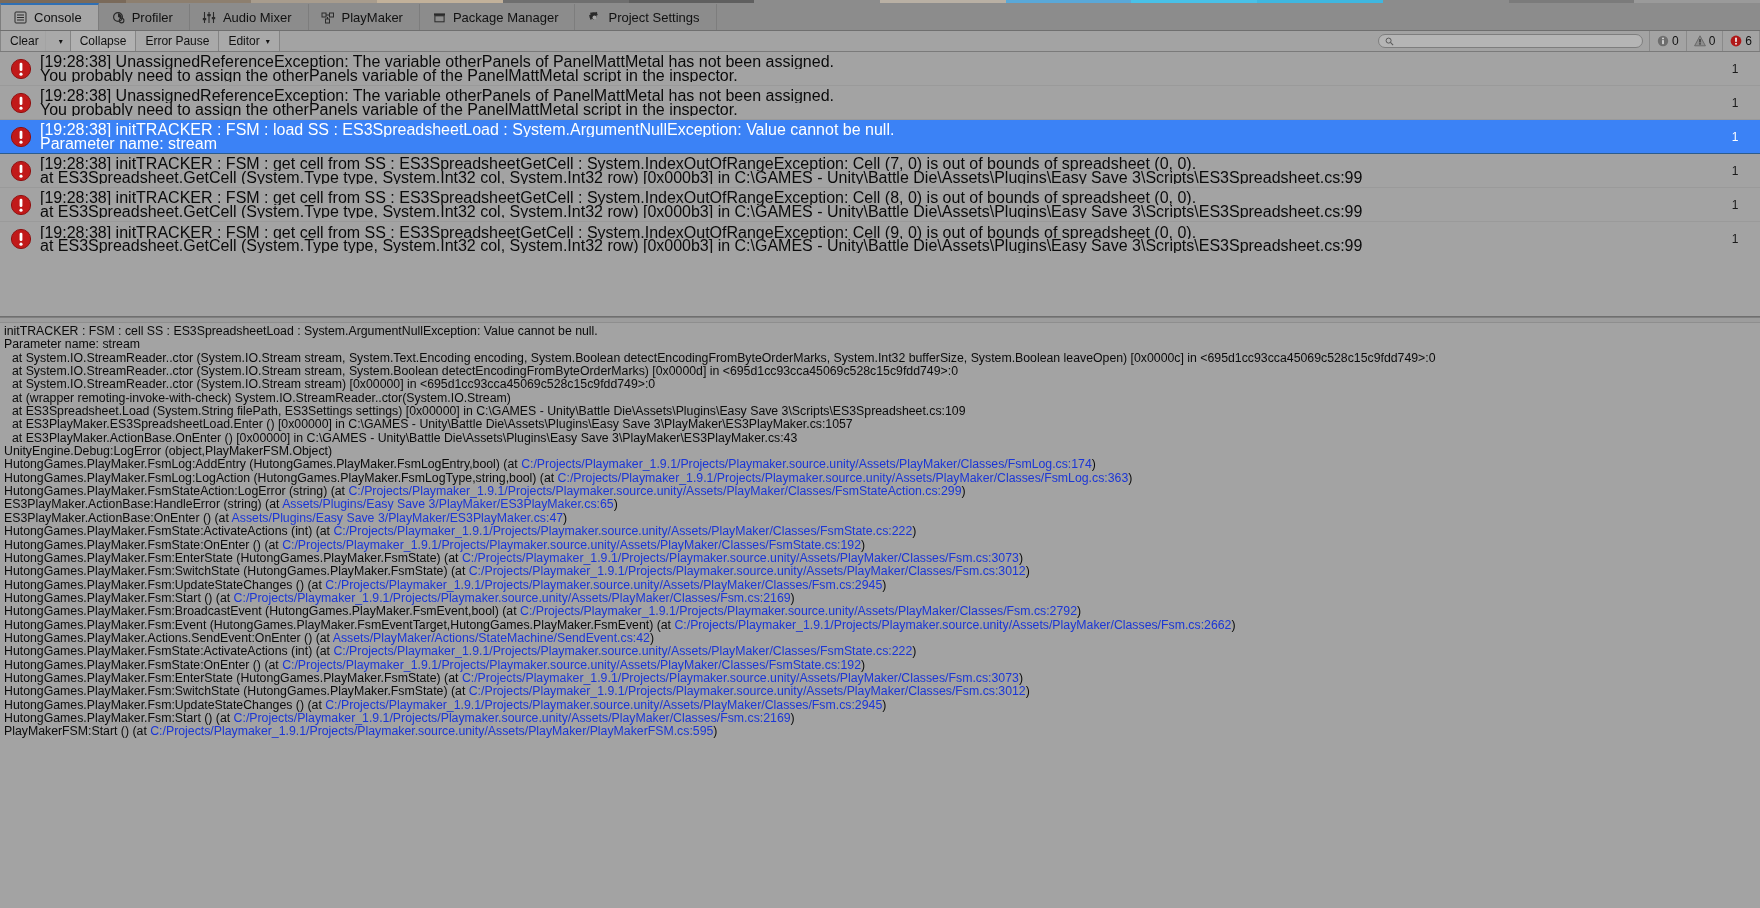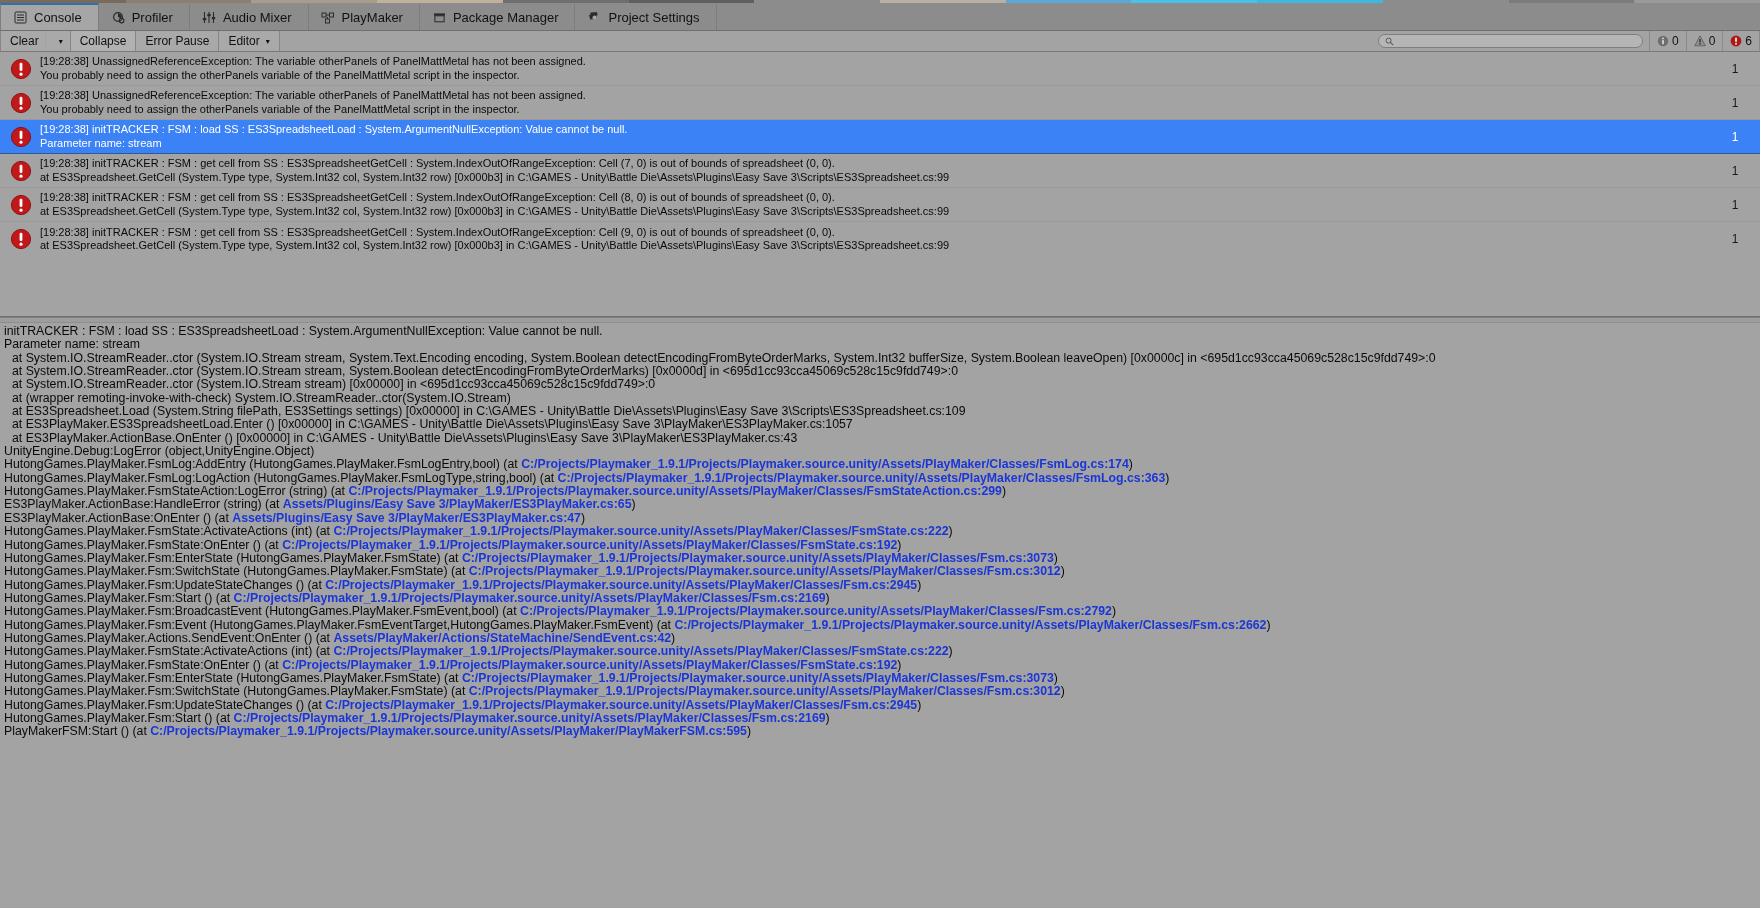--- a/index.html
+++ b/index.html
@@ -64,35 +64,35 @@
   .listpane{
     background:#a3a3a3;height:264px;overflow:hidden;position:relative;
     border-bottom:1px solid #6f6f6f;
   }
   .row{
     display:flex;align-items:center;height:34px;box-sizing:border-box;
     border-bottom:1px solid #9a9a9a;position:relative;padding-left:10px;
   }
   .row.sel{background:#3b82f6;color:#fff;border-bottom:1px solid #2d5c8c;}
   .row .erricon{width:22px;height:22px;flex:0 0 22px;margin-right:8px;}
-  .row .txt{flex:1;line-height:13.5px;font-size:11px;overflow:hidden;white-space:nowrap;}
+  .row .txt{flex:1;line-height:13.5px;font-size:16px;overflow:hidden;white-space:nowrap;}
   .row .txt div{overflow:hidden;text-overflow:clip;white-space:nowrap;}
   .row .cnt{
     width:34px;text-align:center;font-size:12px;color:#1a1a1a;flex:0 0 34px;margin-right:8px;
   }
   .row.sel .cnt{color:#fff;}
 
   
   .splitter{height:4px;background:#9d9d9d;border-top:1px solid #7f7f7f;border-bottom:1px solid #8e8e8e;}
   .detail{
     flex:1;background:#a3a3a3;overflow:hidden;padding:2px 0 0 4px;
     font-size:12.3px;line-height:13.35px;
   }
   .detail .ln{white-space:nowrap;overflow:hidden;}
-  .detail .lnk{color:#1b36d6;font-weight:bold;}
+  .detail .lnk{color:#1b36d6;}
   .detail .ind{padding-left:8px;}
 
   
   .topsliver{height:3px;width:100%;background:#6a6a6a;overflow:hidden;display:flex;}
   .topsliver i{flex:1;height:3px;display:block;}
 </style>
 </head>
 <body>
 
 <div class="win">
@@ -347,30 +347,30 @@
         <div>[19:28:38] initTRACKER : FSM : get cell from SS : ES3SpreadsheetGetCell : System.IndexOutOfRangeException: Cell (9, 0) is out of bounds of spreadsheet (0, 0).</div>
         <div>  at ES3Spreadsheet.GetCell (System.Type type, System.Int32 col, System.Int32 row) [0x000b3] in C:\GAMES - Unity\Battle Die\Assets\Plugins\Easy Save 3\Scripts\ES3Spreadsheet.cs:99</div>
       </span>
       <span class="cnt">1</span>
     </div>
   </div>
 
   <div class="splitter"></div>
 
   <div class="detail" id="detail-pane">
-      <div class="ln"><span>initTRACKER : FSM : load SS : ES3SpreadsheetLoad : System.ArgumentNullException: Value cannot be null.</span></div>
+      <div class="ln"><span>initTRACKER : FSM : cell SS : ES3SpreadsheetLoad : System.ArgumentNullException: Value cannot be null.</span></div>
       <div class="ln"><span>Parameter name: stream</span></div>
       <div class="ln ind"><span>at System.IO.StreamReader..ctor (System.IO.Stream stream, System.Text.Encoding encoding, System.Boolean detectEncodingFromByteOrderMarks, System.Int32 bufferSize, System.Boolean leaveOpen) [0x0000c] in &lt;695d1cc93cca45069c528c15c9fdd749&gt;:0</span></div>
       <div class="ln ind"><span>at System.IO.StreamReader..ctor (System.IO.Stream stream, System.Boolean detectEncodingFromByteOrderMarks) [0x0000d] in &lt;695d1cc93cca45069c528c15c9fdd749&gt;:0</span></div>
       <div class="ln ind"><span>at System.IO.StreamReader..ctor (System.IO.Stream stream) [0x00000] in &lt;695d1cc93cca45069c528c15c9fdd749&gt;:0</span></div>
       <div class="ln ind"><span>at (wrapper remoting-invoke-with-check) System.IO.StreamReader..ctor(System.IO.Stream)</span></div>
       <div class="ln ind"><span>at ES3Spreadsheet.Load (System.String filePath, ES3Settings settings) [0x00000] in C:\GAMES - Unity\Battle Die\Assets\Plugins\Easy Save 3\Scripts\ES3Spreadsheet.cs:109</span></div>
       <div class="ln ind"><span>at ES3PlayMaker.ES3SpreadsheetLoad.Enter () [0x00000] in C:\GAMES - Unity\Battle Die\Assets\Plugins\Easy Save 3\PlayMaker\ES3PlayMaker.cs:1057</span></div>
       <div class="ln ind"><span>at ES3PlayMaker.ActionBase.OnEnter () [0x00000] in C:\GAMES - Unity\Battle Die\Assets\Plugins\Easy Save 3\PlayMaker\ES3PlayMaker.cs:43</span></div>
-      <div class="ln"><span>UnityEngine.Debug:LogError (object,UnityEngine.Object)</span></div>
+      <div class="ln"><span>UnityEngine.Debug:LogError (object,PlayMakerFSM.Object)</span></div>
       <div class="ln"><span>HutongGames.PlayMaker.FsmLog:AddEntry (HutongGames.PlayMaker.FsmLogEntry,bool) (at </span><span class="lnk">C:/Projects/Playmaker_1.9.1/Projects/Playmaker.source.unity/Assets/PlayMaker/Classes/FsmLog.cs:174</span><span>)</span></div>
       <div class="ln"><span>HutongGames.PlayMaker.FsmLog:LogAction (HutongGames.PlayMaker.FsmLogType,string,bool) (at </span><span class="lnk">C:/Projects/Playmaker_1.9.1/Projects/Playmaker.source.unity/Assets/PlayMaker/Classes/FsmLog.cs:363</span><span>)</span></div>
       <div class="ln"><span>HutongGames.PlayMaker.FsmStateAction:LogError (string) (at </span><span class="lnk">C:/Projects/Playmaker_1.9.1/Projects/Playmaker.source.unity/Assets/PlayMaker/Classes/FsmStateAction.cs:299</span><span>)</span></div>
       <div class="ln"><span>ES3PlayMaker.ActionBase:HandleError (string) (at </span><span class="lnk">Assets/Plugins/Easy Save 3/PlayMaker/ES3PlayMaker.cs:65</span><span>)</span></div>
       <div class="ln"><span>ES3PlayMaker.ActionBase:OnEnter () (at </span><span class="lnk">Assets/Plugins/Easy Save 3/PlayMaker/ES3PlayMaker.cs:47</span><span>)</span></div>
       <div class="ln"><span>HutongGames.PlayMaker.FsmState:ActivateActions (int) (at </span><span class="lnk">C:/Projects/Playmaker_1.9.1/Projects/Playmaker.source.unity/Assets/PlayMaker/Classes/FsmState.cs:222</span><span>)</span></div>
       <div class="ln"><span>HutongGames.PlayMaker.FsmState:OnEnter () (at </span><span class="lnk">C:/Projects/Playmaker_1.9.1/Projects/Playmaker.source.unity/Assets/PlayMaker/Classes/FsmState.cs:192</span><span>)</span></div>
       <div class="ln"><span>HutongGames.PlayMaker.Fsm:EnterState (HutongGames.PlayMaker.FsmState) (at </span><span class="lnk">C:/Projects/Playmaker_1.9.1/Projects/Playmaker.source.unity/Assets/PlayMaker/Classes/Fsm.cs:3073</span><span>)</span></div>
       <div class="ln"><span>HutongGames.PlayMaker.Fsm:SwitchState (HutongGames.PlayMaker.FsmState) (at </span><span class="lnk">C:/Projects/Playmaker_1.9.1/Projects/Playmaker.source.unity/Assets/PlayMaker/Classes/Fsm.cs:3012</span><span>)</span></div>
       <div class="ln"><span>HutongGames.PlayMaker.Fsm:UpdateStateChanges () (at </span><span class="lnk">C:/Projects/Playmaker_1.9.1/Projects/Playmaker.source.unity/Assets/PlayMaker/Classes/Fsm.cs:2945</span><span>)</span></div>

